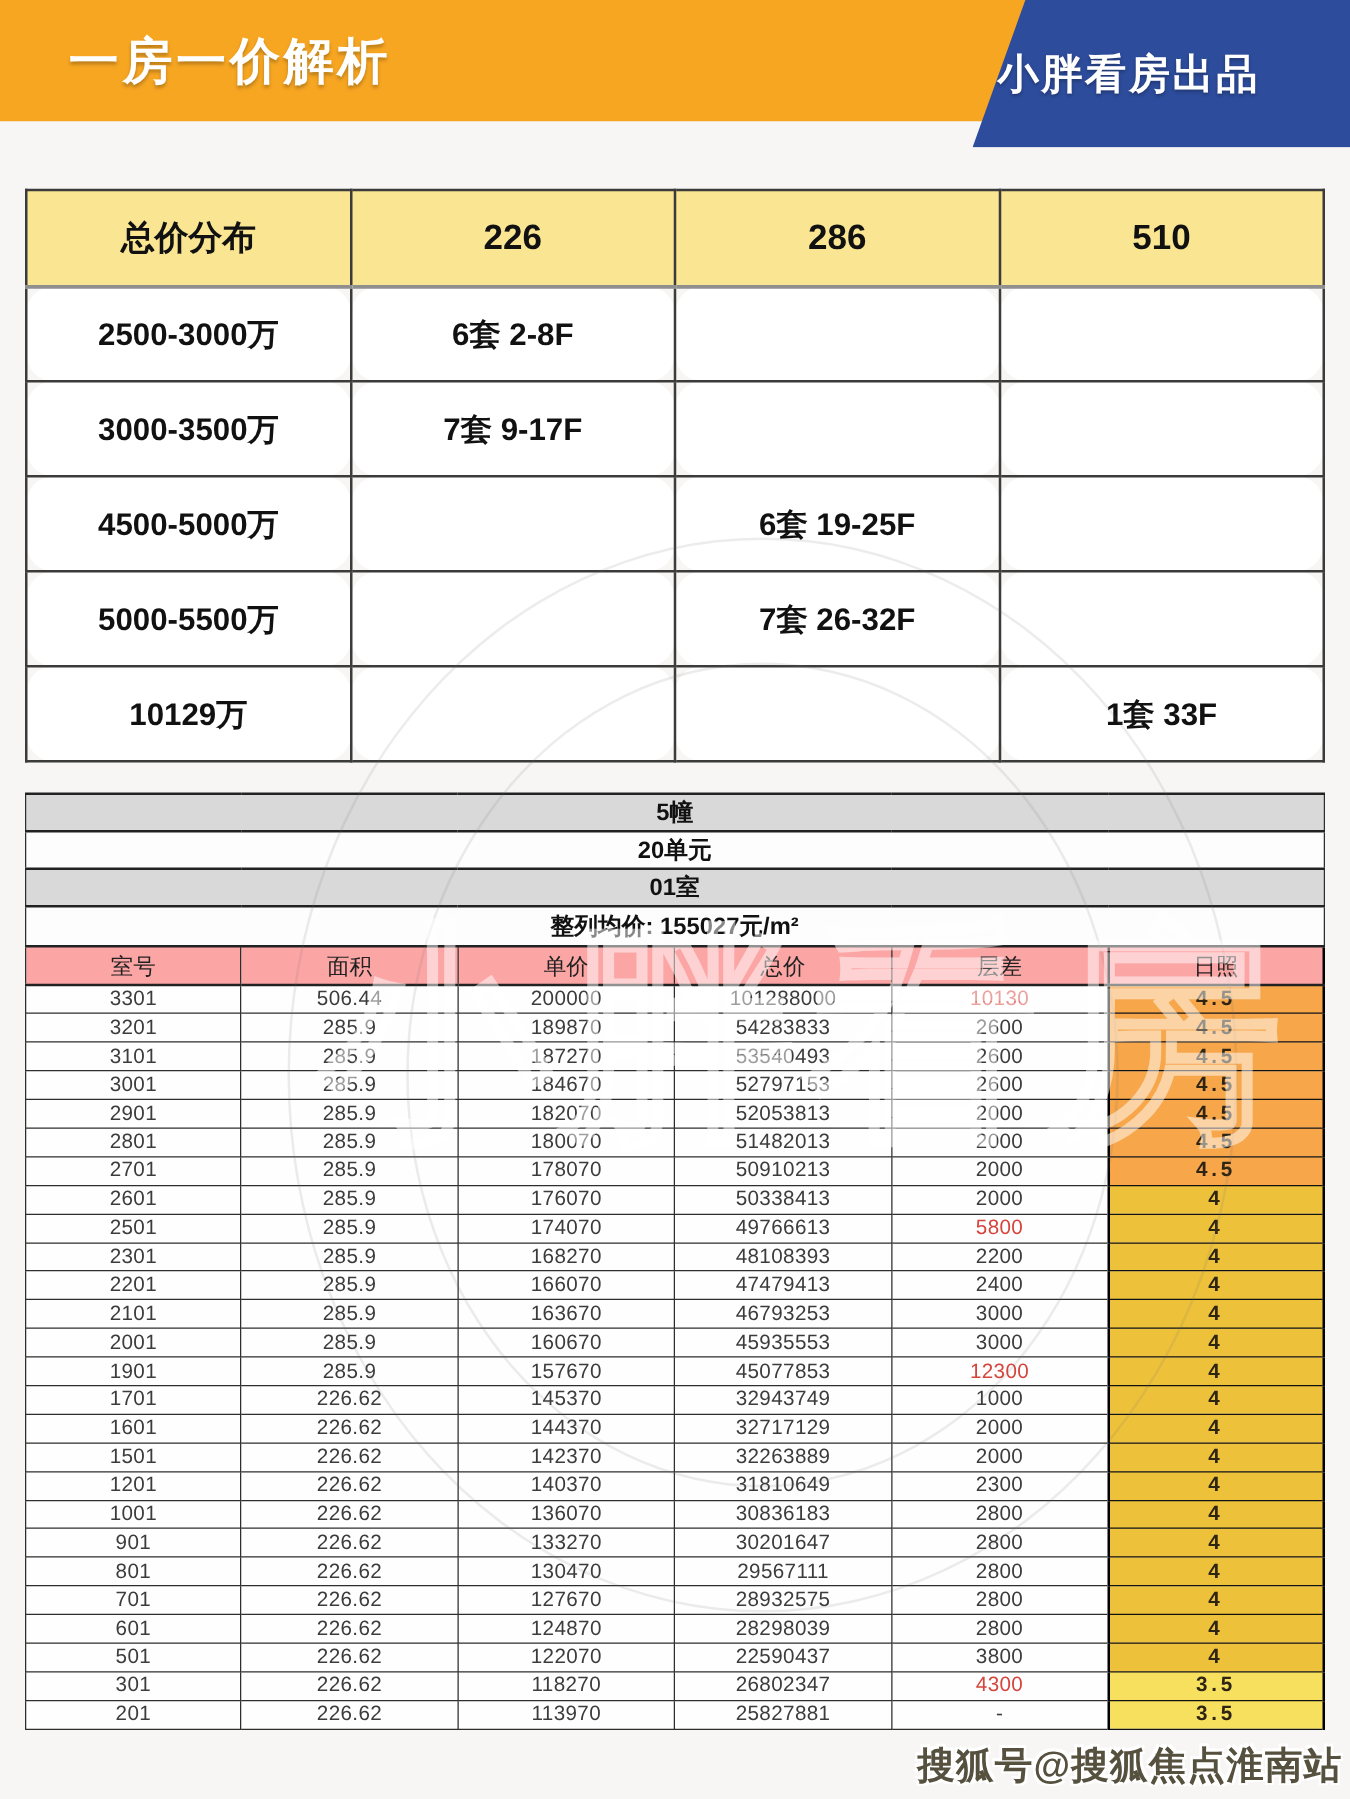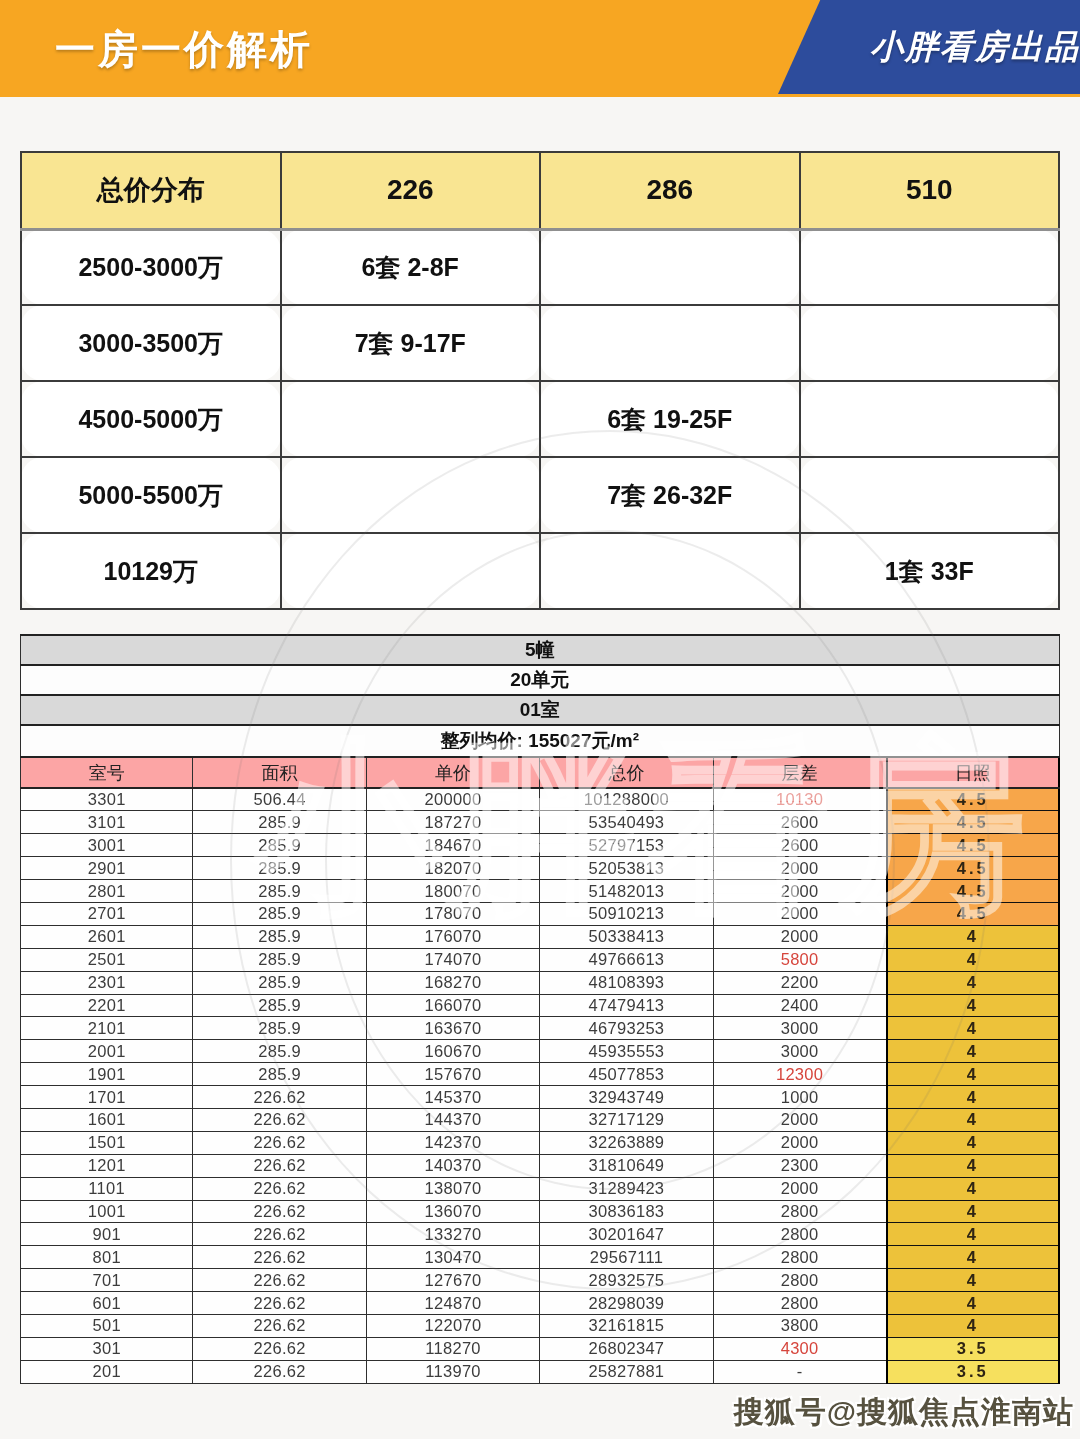--- a/index.html
+++ b/index.html
@@ -13,23 +13,23 @@
     font-family:"Liberation Sans","DejaVu Sans",sans-serif; color:#222;
   }
   
   .topbar{position:relative; width:1080px; height:97px; background:var(--header-bg);}
   .topbar .title{
     position:absolute; left:55px; top:50%; transform:translateY(-50%);
     font-size:40px; font-weight:bold; color:#fff; letter-spacing:3px;
     text-shadow:0 2px 3px rgba(0,0,0,.25);
   }
   .brand{
-    position:absolute; right:0; top:0; width:302px; height:94px; background:var(--brand-bg);
+    position:absolute; right:0; top:0; width:302px; height:118px; background:var(--brand-bg);
     clip-path:polygon(14% 0,100% 0,100% 100%,0 100%);
-    display:flex; align-items:center; justify-content:flex-end;font-style:italic;
+    display:flex; align-items:center; justify-content:flex-start;
   }
   .brand span{font-size:33px; font-weight:bold; color:#fff; letter-spacing:2px; padding-left:20px;
     text-shadow:0 2px 3px rgba(0,0,0,.3);}
   
   table{border-collapse:collapse; table-layout:fixed;}
   .summary{width:1040px; margin:54px 20px 0;}
   .summary td{
     border:2px solid #3b3b3b; text-align:center; vertical-align:middle;
     font-weight:bold; color:#111; background:#fff;
   }
@@ -164,20 +164,28 @@
   <tbody id="detail-body">
       <tr>
     <td>3301</td>
     <td>506.44</td>
     <td>200000</td>
     <td>101288000</td>
     <td class="red">10130</td>
     <td class="sun" style="background: rgb(247, 166, 74);">4.5</td>
   </tr>
       <tr>
+    <td>3201</td>
+    <td>285.9</td>
+    <td>189870</td>
+    <td>54283833</td>
+    <td>2600</td>
+    <td class="sun" style="background: rgb(247, 166, 74);">4.5</td>
+  </tr>
+      <tr>
     <td>3101</td>
     <td>285.9</td>
     <td>187270</td>
     <td>53540493</td>
     <td>2600</td>
     <td class="sun" style="background: rgb(247, 166, 74);">4.5</td>
   </tr>
       <tr>
     <td>3001</td>
     <td>285.9</td>
@@ -292,28 +300,20 @@
   </tr>
       <tr>
     <td>1201</td>
     <td>226.62</td>
     <td>140370</td>
     <td>31810649</td>
     <td>2300</td>
     <td class="sun" style="background: rgb(237, 194, 58);">4</td>
   </tr>
       <tr>
-    <td>1101</td>
-    <td>226.62</td>
-    <td>138070</td>
-    <td>31289423</td>
-    <td>2000</td>
-    <td class="sun" style="background: rgb(237, 194, 58);">4</td>
-  </tr>
-      <tr>
     <td>1001</td>
     <td>226.62</td>
     <td>136070</td>
     <td>30836183</td>
     <td>2800</td>
     <td class="sun" style="background: rgb(237, 194, 58);">4</td>
   </tr>
       <tr>
     <td>901</td>
     <td>226.62</td>
@@ -343,21 +343,21 @@
     <td>226.62</td>
     <td>124870</td>
     <td>28298039</td>
     <td>2800</td>
     <td class="sun" style="background: rgb(237, 194, 58);">4</td>
   </tr>
       <tr>
     <td>501</td>
     <td>226.62</td>
     <td>122070</td>
-    <td>32161815</td>
+    <td>22590437</td>
     <td>3800</td>
     <td class="sun" style="background: rgb(237, 194, 58);">4</td>
   </tr>
       <tr>
     <td>301</td>
     <td>226.62</td>
     <td>118270</td>
     <td>26802347</td>
     <td class="red">4300</td>
     <td class="sun" style="background: rgb(246, 224, 94);">3.5</td>

